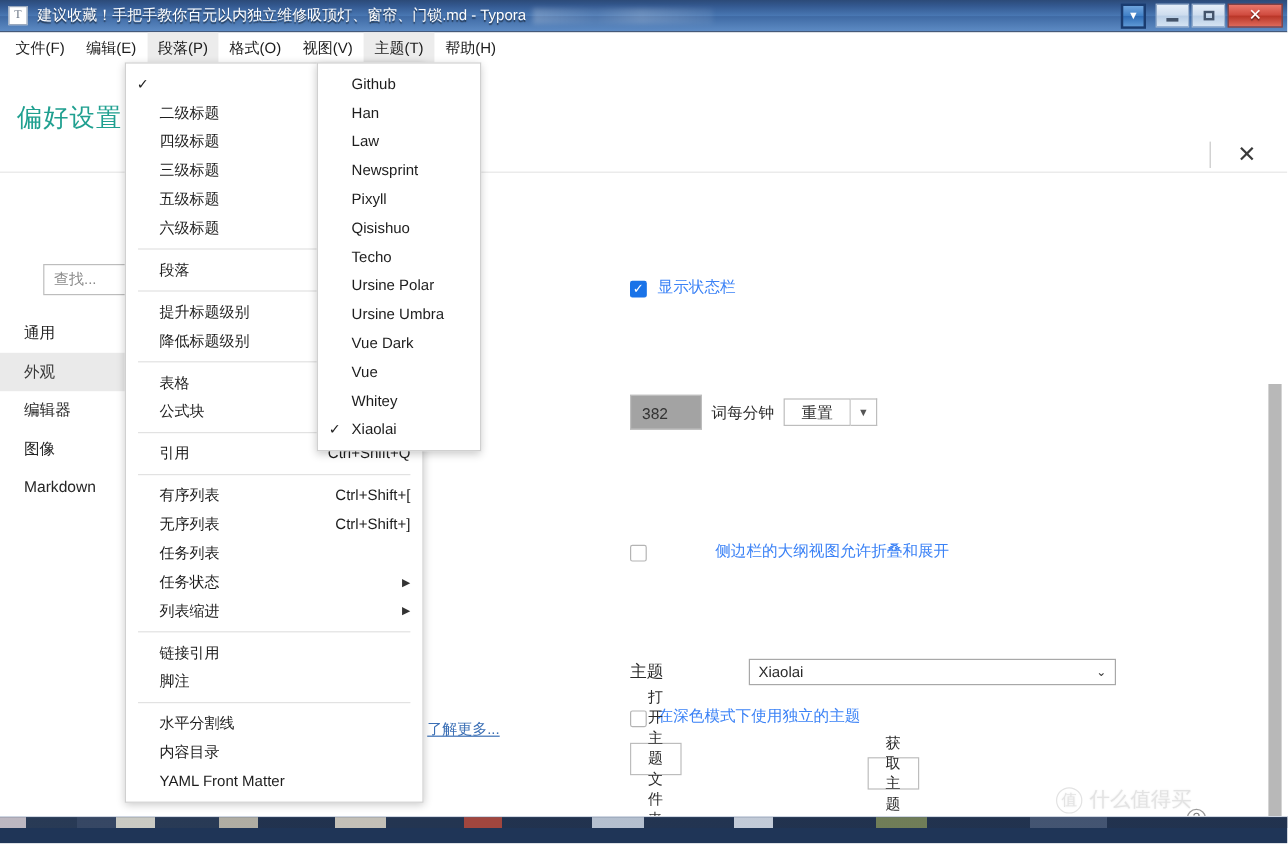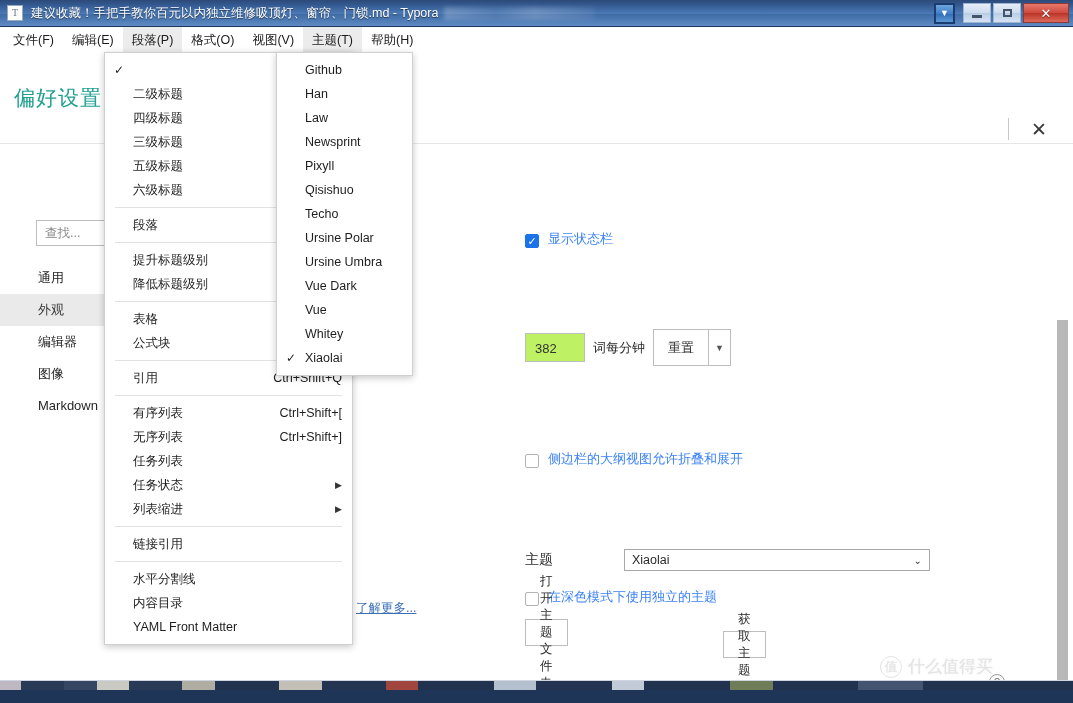--- a/index.html
+++ b/index.html
@@ -86,21 +86,21 @@
   }
   .prefs-close-sep { position: absolute; left: 1008px; top: 64px; width: 1px; height: 22px; background: #c8c8c8; }
 
   .prefs-search {
     position: absolute; left: 36px; top: 166px; width: 86px; height: 26px;
     border: 1px solid #bdbdbd; background: #fff; color: #8a8a8a;
     font-size: 12.5px; padding: 3px 8px; line-height: 18px;
   }
   .prefs-nav { position: absolute; left: 0px; top: 208px; width: 120px; }
   .prefs-nav-item {
-    height: 32px; line-height: 32px; padding-left: 38px; font-size: 13px; color: #262626;
+    height: 32px; line-height: 32px; padding-left: 20px; font-size: 13px; color: #262626;
     white-space: nowrap;
   }
   .prefs-nav-item.selected { background: #eaeaea; color: #3a3a3a; }
 
   
   .pane { position: absolute; left: 300px; top: 90px; width: 773px; height: 536px; }
   .chk { position: absolute; display: flex; align-items: flex-end; font-size: 13px; color: #3b82f6; }
   .chk .box {
     width: 14px; height: 14px; border: 1px solid #b4b4b4; background: #fff;
     margin-right: 9px; border-radius: 2px; flex: 0 0 auto;
@@ -108,25 +108,25 @@
   .chk.on .box {
     background: #1a73e8; border-color: #1a73e8;
     display: flex; align-items: center; justify-content: center;
   }
   .chk.on .box::after {
     content: "✓"; color: #fff; font-size: 11px; line-height: 1; font-weight: bold;
   }
 
   .wpm-row { position: absolute; left: 225px; top: 185px; display: flex; align-items: center; }
   .wpm-input {
-    width: 60px; height: 29px; border: 1px solid #bdbdbd; background: #bef264;
+    width: 60px; height: 29px; border: 1px solid #bdbdbd; background: #a3a3a3;
     font-size: 13px; color: #333; padding: 2px 9px; line-height: 25px;
   }
   .wpm-label { margin: 0 8px; font-size: 13px; color: #2b2b2b; }
-  .splitbtn { display: flex; height: 37px; }
+  .splitbtn { display: flex; height: 23px; }
   .splitbtn .main {
     border: 1px solid #bdbdbd; background: #fff; font-size: 13px; color: #2b2b2b;
     padding: 0 14px; display: flex; align-items: center;
   }
   .splitbtn .arrow {
     border: 1px solid #bdbdbd; border-left: none; background: #fff;
     width: 22px; display: flex; align-items: center; justify-content: center;
     color: #555; font-size: 9px;
   }
 
@@ -172,21 +172,21 @@
     height: 24px; display: flex; align-items: center;
     padding: 0 10px 0 0; position: relative; white-space: nowrap;
   }
   .mi .tick { width: 28px; text-align: center; font-size: 12px; color: #222; flex: 0 0 auto; }
   .mi .label { flex: 1; }
   .mi .accel { color: #1d1d1d; margin-left: 26px; }
   .mi .sub { position: absolute; right: 10px; font-size: 9px; color: #333; }
   .msep { height: 1px; background: #e2e2e2; margin: 5px 10px; }
 
   #paragraph-menu { left: 104px; top: 52px; width: 249px; }
-  #theme-menu { left: 276px; top: 52px; width: 137px; }
+  #theme-menu { left: 264px; top: 52px; width: 137px; }
   #theme-menu .mi { height: 24px; }
 
   
   .taskbar {
     position: absolute; left: 0; top: 680px; width: 1073px; height: 23px;
     background: #1f3557;
     border-top: 1px solid #cfd6e2;
   }
   .taskbar-strip {
     position: absolute; left: 0; top: 0; width: 1073px; height: 9px;
@@ -285,21 +285,21 @@
         <div class="wpm-input">382</div>
         <div class="wpm-label">词每分钟</div>
         <div class="splitbtn">
           <div class="main">重置</div>
           <div class="arrow">
             <span>▼</span>
           </div>
         </div>
       </div>
 
-      <div class="chk" style="left:225px; top:306px;">
+      <div class="chk" style="left:225px; top:306px;gap:48px;">
         <span class="box"></span>
         <span>侧边栏的大纲视图允许折叠和展开</span>
       </div>
 
       <div class="theme-row">
         <div class="theme-label">主题</div>
         <div class="theme-select">
           <span>Xiaolai</span>
           <span class="caret">⌄</span>
         </div>
@@ -399,20 +399,24 @@
       <div class="mi">
         <span class="tick"></span>
         <span class="label">列表缩进</span>
         <span class="sub">▶</span>
       </div>
       <div class="msep"></div>
       <div class="mi">
         <span class="tick"></span>
         <span class="label">链接引用</span>
       </div>
+      <div class="mi">
+        <span class="tick"></span>
+        <span class="label">脚注</span>
+      </div>
       <div class="msep"></div>
       <div class="mi">
         <span class="tick"></span>
         <span class="label">水平分割线</span>
       </div>
       <div class="mi">
         <span class="tick"></span>
         <span class="label">内容目录</span>
       </div>
       <div class="mi">

